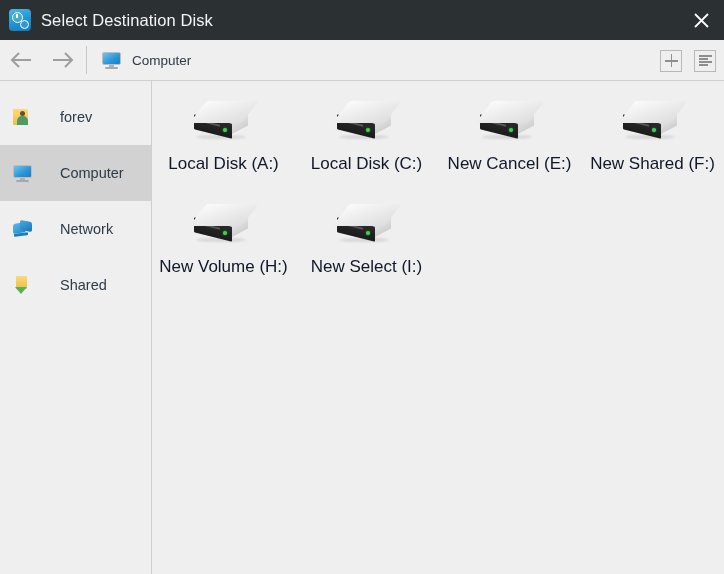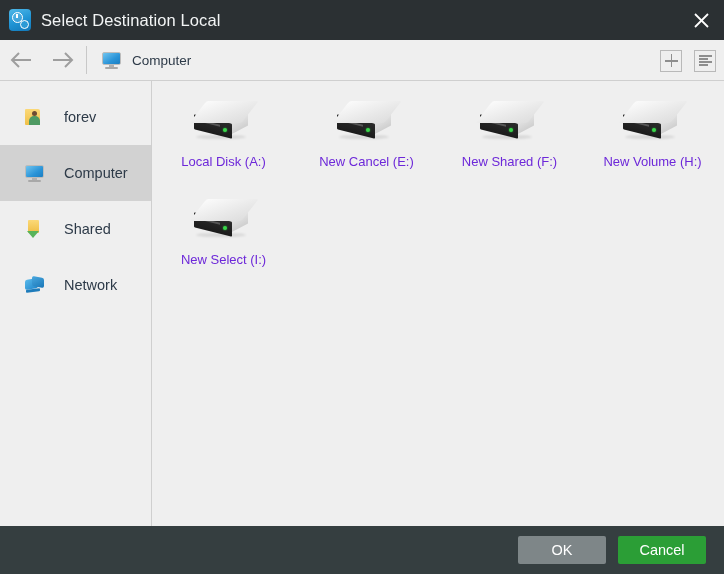--- a/index.html
+++ b/index.html
@@ -138,22 +138,22 @@
     width: 152px;
     flex: 0 0 152px;
     background: #efefef;
     border-right: 1px solid #cfcfcf;
     padding-top: 8px;
   }
   .side-item {
     height: 56px;
     display: flex;
     align-items: center;
-    padding-left: 24px;
-    gap: 18px;
+    padding-left: 12px;
+    gap: 26px;
   }
   .side-item.selected { background: #d2d2d2; }
   .side-label {
     font-size: 14.5px;
     color: #2d3a48;
   }
   .side-ico { width: 22px; height: 22px; flex: 0 0 22px; position: relative; }
 
   
   .ico-user .f {
@@ -243,22 +243,22 @@
   .drive-shadow {
     position: absolute;
     left: 4px; top: 40px;
     width: 50px; height: 4px;
     background: rgba(0,0,0,0.10);
     border-radius: 50%;
     filter: blur(1px);
   }
   .drive-label {
     margin-top: 3px;
-    font-size: 13px;
-    color: #6d28d9;
+    font-size: 17px;
+    color: #0f172a;
     white-space: nowrap;
   }
 
   
   .footer {
     height: 48px;
     flex: 0 0 48px;
     background: #353e40;
     display: flex;
     align-items: center;
@@ -283,21 +283,21 @@
 </head>
 <body>
 
 <div class="window">
 
   <div class="titlebar">
     <div class="title-icon">
       <span class="clk"></span>
       <span class="gear"></span>
     </div>
-    <div class="title-text">Select Destination Local</div>
+    <div class="title-text">Select Destination Disk</div>
     <div class="close-btn">
       <svg width="17" height="17" viewBox="0 0 17 17">
         <line x1="2" y1="2" x2="15" y2="15" stroke="#ffffff" stroke-width="1.8"></line>
         <line x1="15" y1="2" x2="2" y2="15" stroke="#ffffff" stroke-width="1.8"></line>
       </svg>
     </div>
   </div>
 
   <div class="toolbar">
     <div class="nav-btn">
@@ -356,53 +356,64 @@
       <div class="side-item selected">
         <span class="side-ico ico-mon">
           <span class="scr"></span>
             <span class="stand"></span>
             <span class="foot"></span>
         </span>
         <span class="side-label">Computer</span>
       </div>
 
       <div class="side-item">
-        <span class="side-ico ico-shared">
-          <span class="f"></span>
-            <span class="arw"></span>
-        </span>
-        <span class="side-label">Shared</span>
-      </div>
-
-      <div class="side-item">
         <span class="side-ico ico-net">
           <span class="m1"></span>
             <span class="m2"></span>
             <span class="base"></span>
         </span>
         <span class="side-label">Network</span>
       </div>
 
+      <div class="side-item">
+        <span class="side-ico ico-shared">
+          <span class="f"></span>
+            <span class="arw"></span>
+        </span>
+        <span class="side-label">Shared</span>
+      </div>
+
     </div>
 
     <div class="filearea">
       <div class="grid">
 
         <div class="cell">
           <div class="drive-ico">
             <span class="drive-shadow"></span>
               <span class="drive-side"></span>
             <span class="drive-front"></span>
               <span class="drive-slot"></span>
             <span class="drive-led"></span>
               <span class="drive-top"></span>
           </div>
           <div class="drive-label">Local Disk (A:)</div>
         </div>
 
+        <div class="cell">
+          <div class="drive-ico">
+            <span class="drive-shadow"></span>
+              <span class="drive-side"></span>
+            <span class="drive-front"></span>
+              <span class="drive-slot"></span>
+            <span class="drive-led"></span>
+              <span class="drive-top"></span>
+          </div>
+          <div class="drive-label">Local Disk (C:)</div>
+        </div>
 
 
         <div class="cell">
           <div class="drive-ico">
             <span class="drive-shadow"></span>
               <span class="drive-side"></span>
             <span class="drive-front"></span>
               <span class="drive-slot"></span>
             <span class="drive-led"></span>
               <span class="drive-top"></span>
@@ -444,19 +455,14 @@
             <span class="drive-led"></span>
               <span class="drive-top"></span>
           </div>
           <div class="drive-label">New Select (I:)</div>
         </div>
 
       </div>
     </div>
   </div>
 
-  <div class="footer">
-    <div class="btn btn-ok">OK</div>
-    <div class="btn btn-cancel">Cancel</div>
-
-  </div>
 
 </div>
 
 </body></html>

